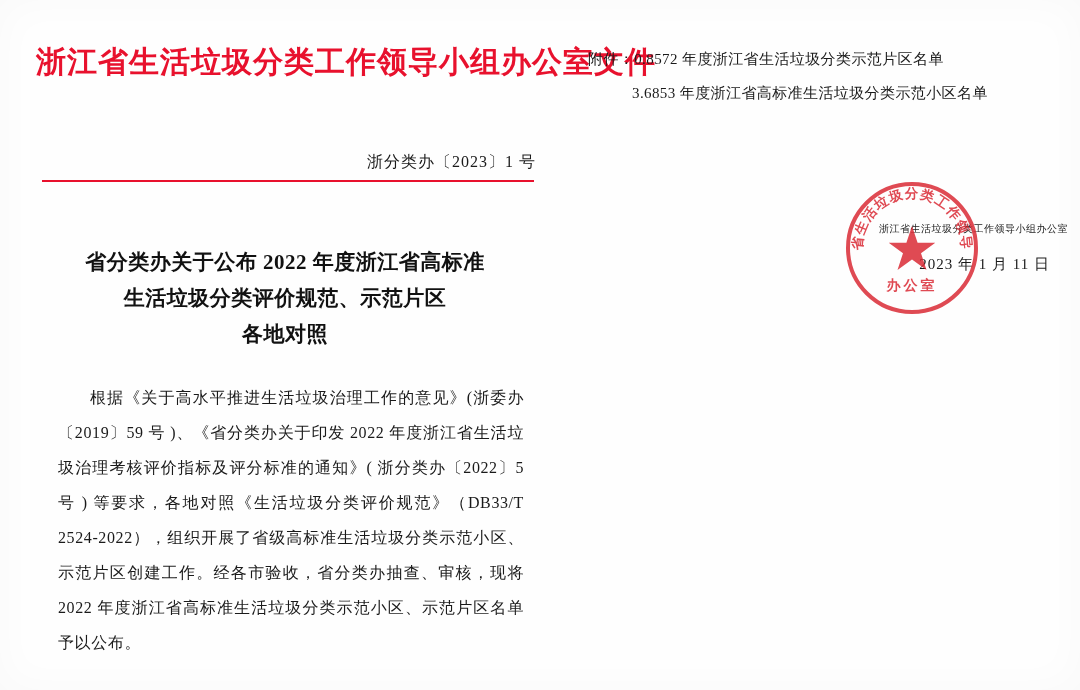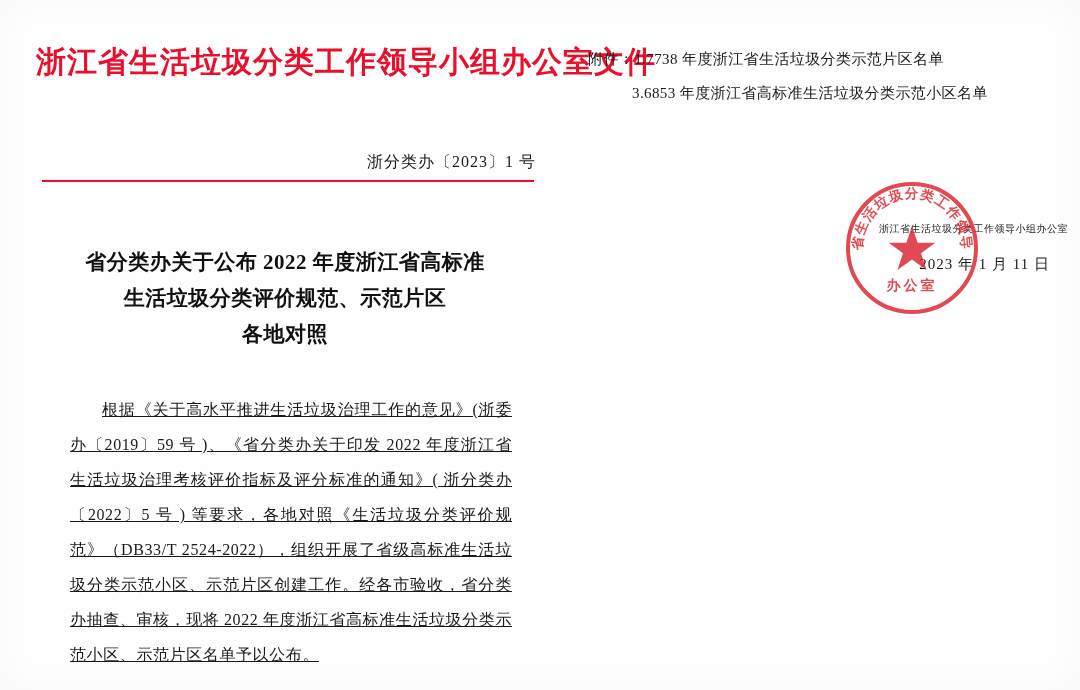--- a/index.html
+++ b/index.html
@@ -92,22 +92,21 @@
     position: absolute;
     left: 58px;
     top: 380px;
     width: 466px;
     font-size: 16px;
     line-height: 35px;
     letter-spacing: 0.6px;
     text-align: justify;
   }
   .body-text p {
-    margin: 12px;
-    text-decoration: underline;
+    margin: 0;
   }
   .body-text p.indent {
     text-indent: 2em;
   }
 
   
   .right-col {
     position: absolute;
     left: 560px;
     top: 0;
@@ -194,21 +193,21 @@
 
     <div class="body-text">
       <p class="indent">根据《关于高水平推进生活垃圾治理工作的意见》(浙委办〔2019〕59 号 )、《省分类办关于印发 2022 年度浙江省生活垃圾治理考核评价指标及评分标准的通知》( 浙分类办〔2022〕5 号 ) 等要求，各地对照《生活垃圾分类评价规范》（DB33/T 2524-2022），组织开展了省级高标准生活垃圾分类示范小区、示范片区创建工作。经各市验收，省分类办抽查、审核，现将 2022 年度浙江省高标准生活垃圾分类示范小区、示范片区名单予以公布。</p>
     </div>
   </div>
 
   <div class="right-col">
 
     <div class="attach-block">
       <div class="attach-line-1">
-        <span>附件：</span><span>1.7738 年度浙江省生活垃圾分类示范片区名单</span>
+        <span>附件：</span><span>0.8572 年度浙江省生活垃圾分类示范片区名单</span>
       </div>
       <div class="attach-line-2">3.6853 年度浙江省高标准生活垃圾分类示范小区名单</div>
     </div>
 
     <div class="signer">浙江省生活垃圾分类工作领导小组办公室</div>
 
     <div class="sign-date">2023 年 1 月 11 日</div>
 
     <div class="seal">
       <svg width="140" height="140" viewBox="0 0 140 140" xmlns="http://www.w3.org/2000/svg">

